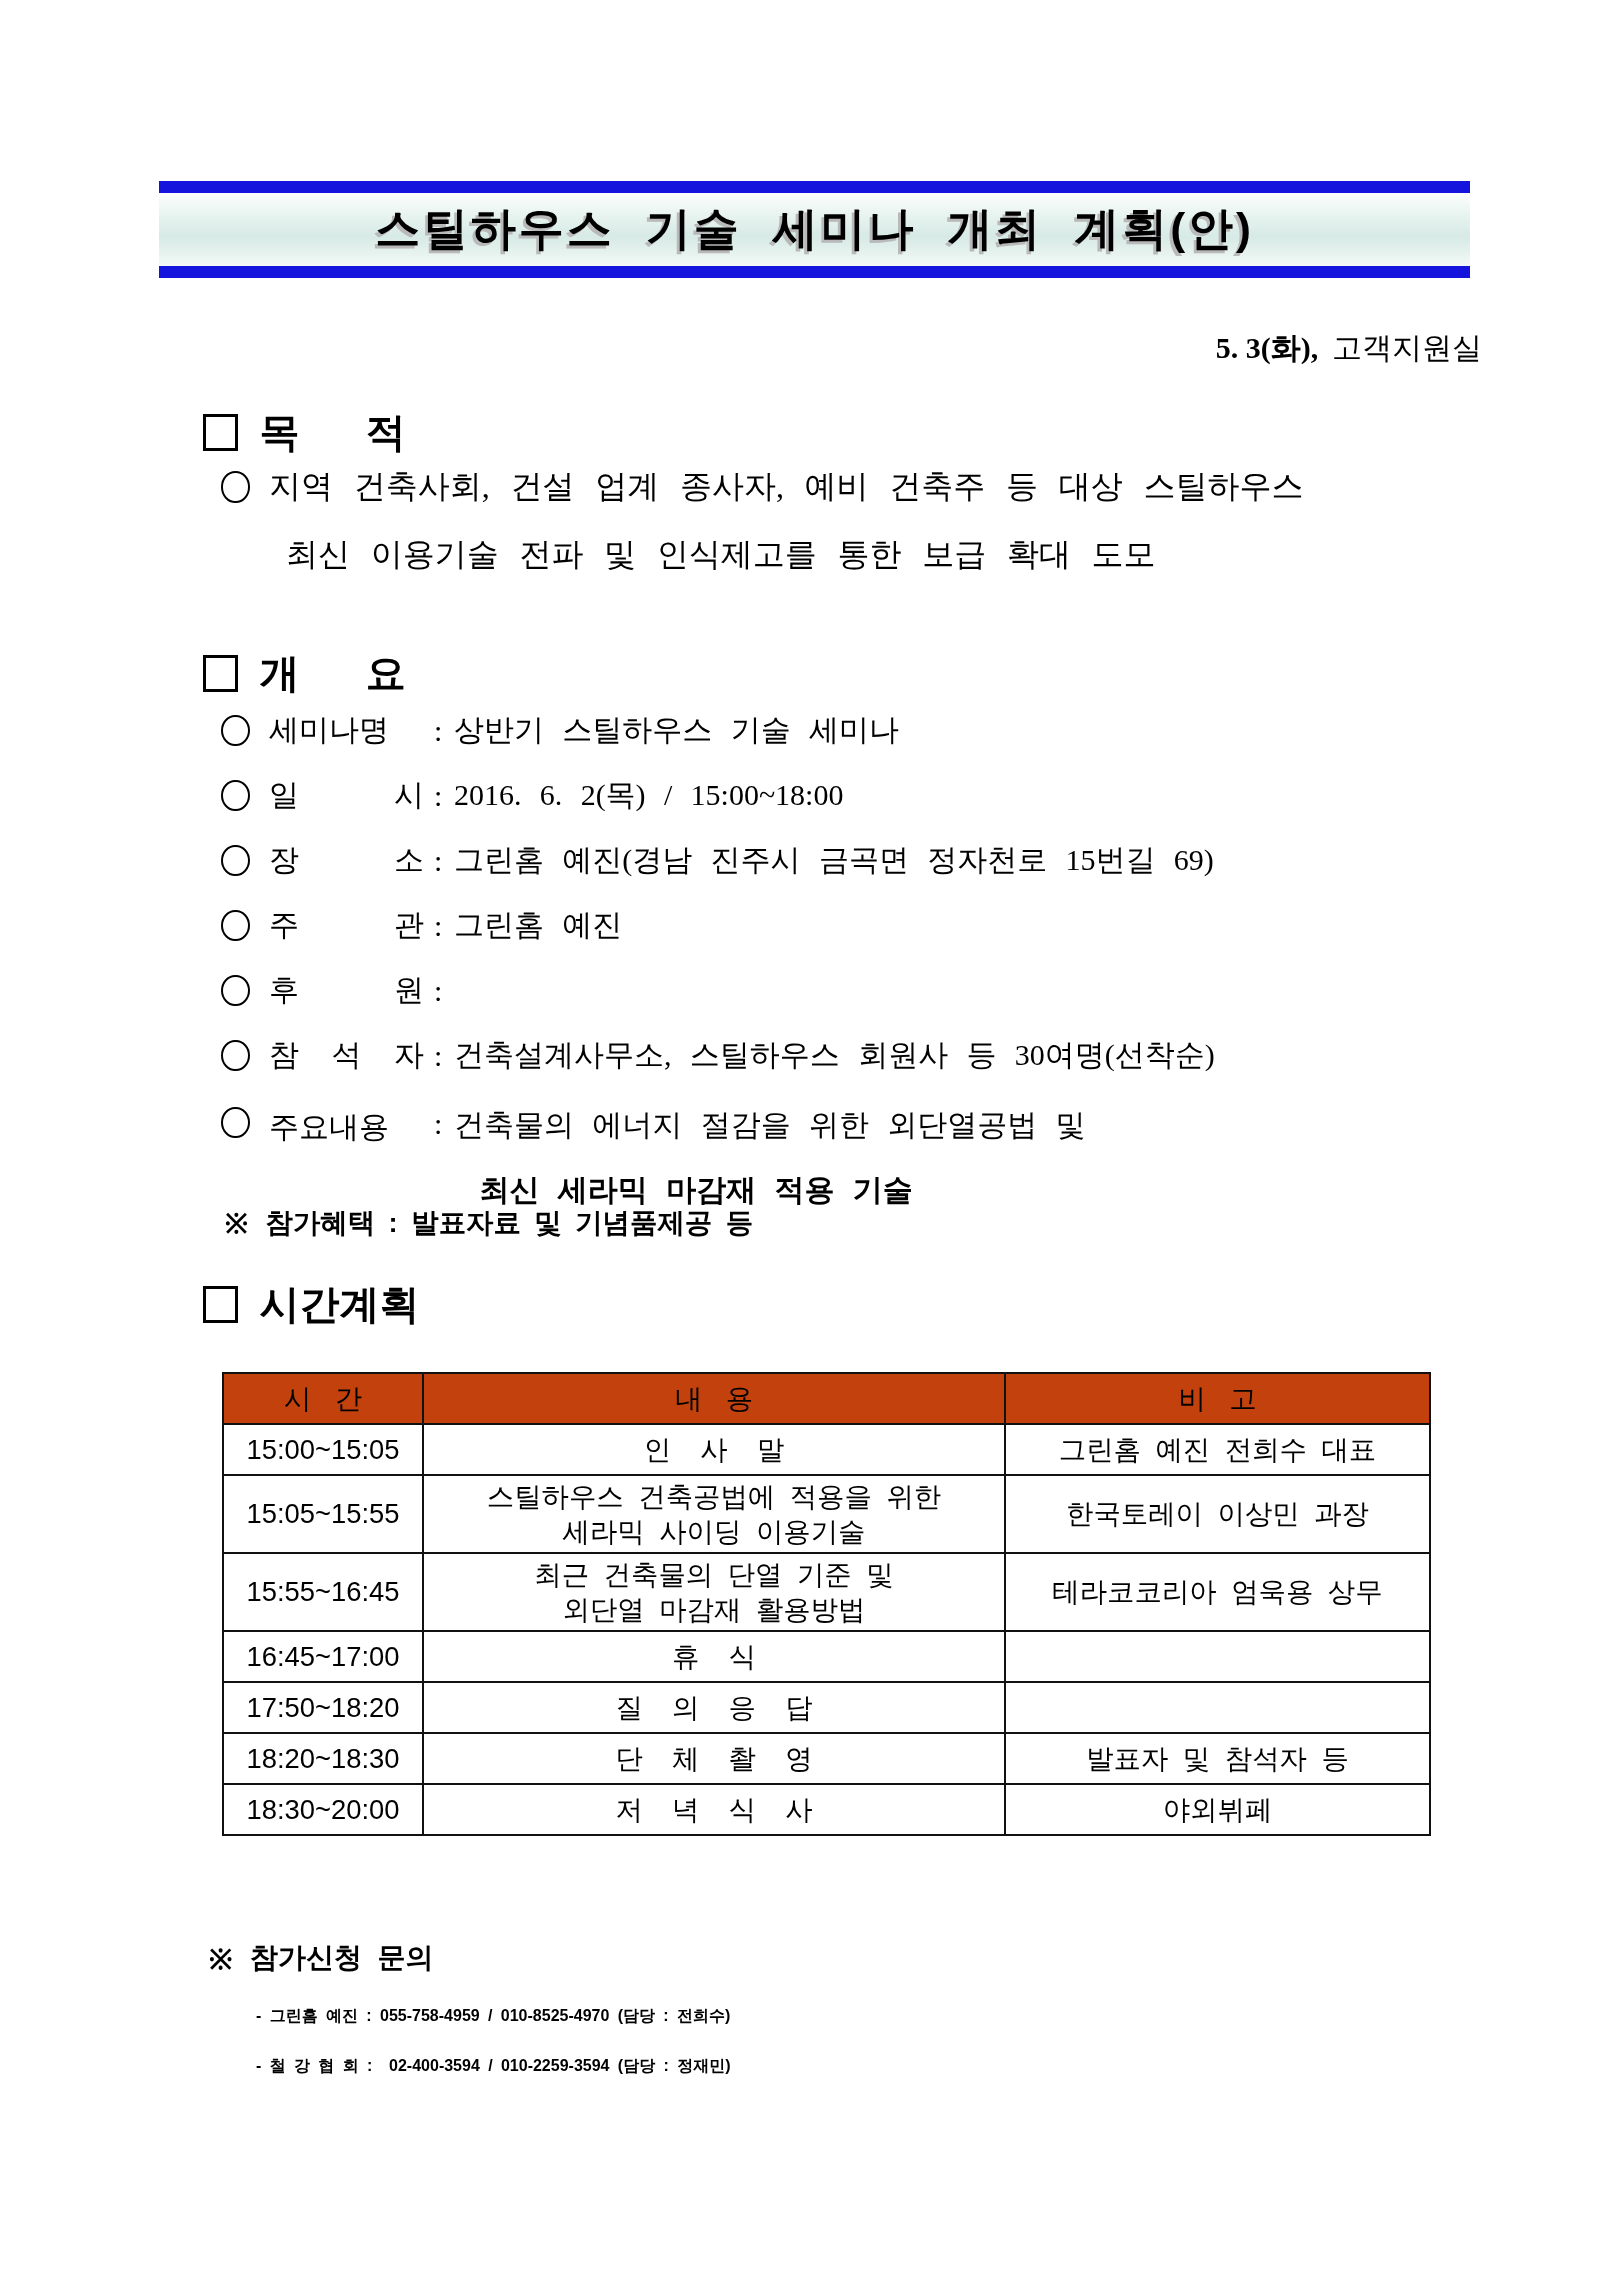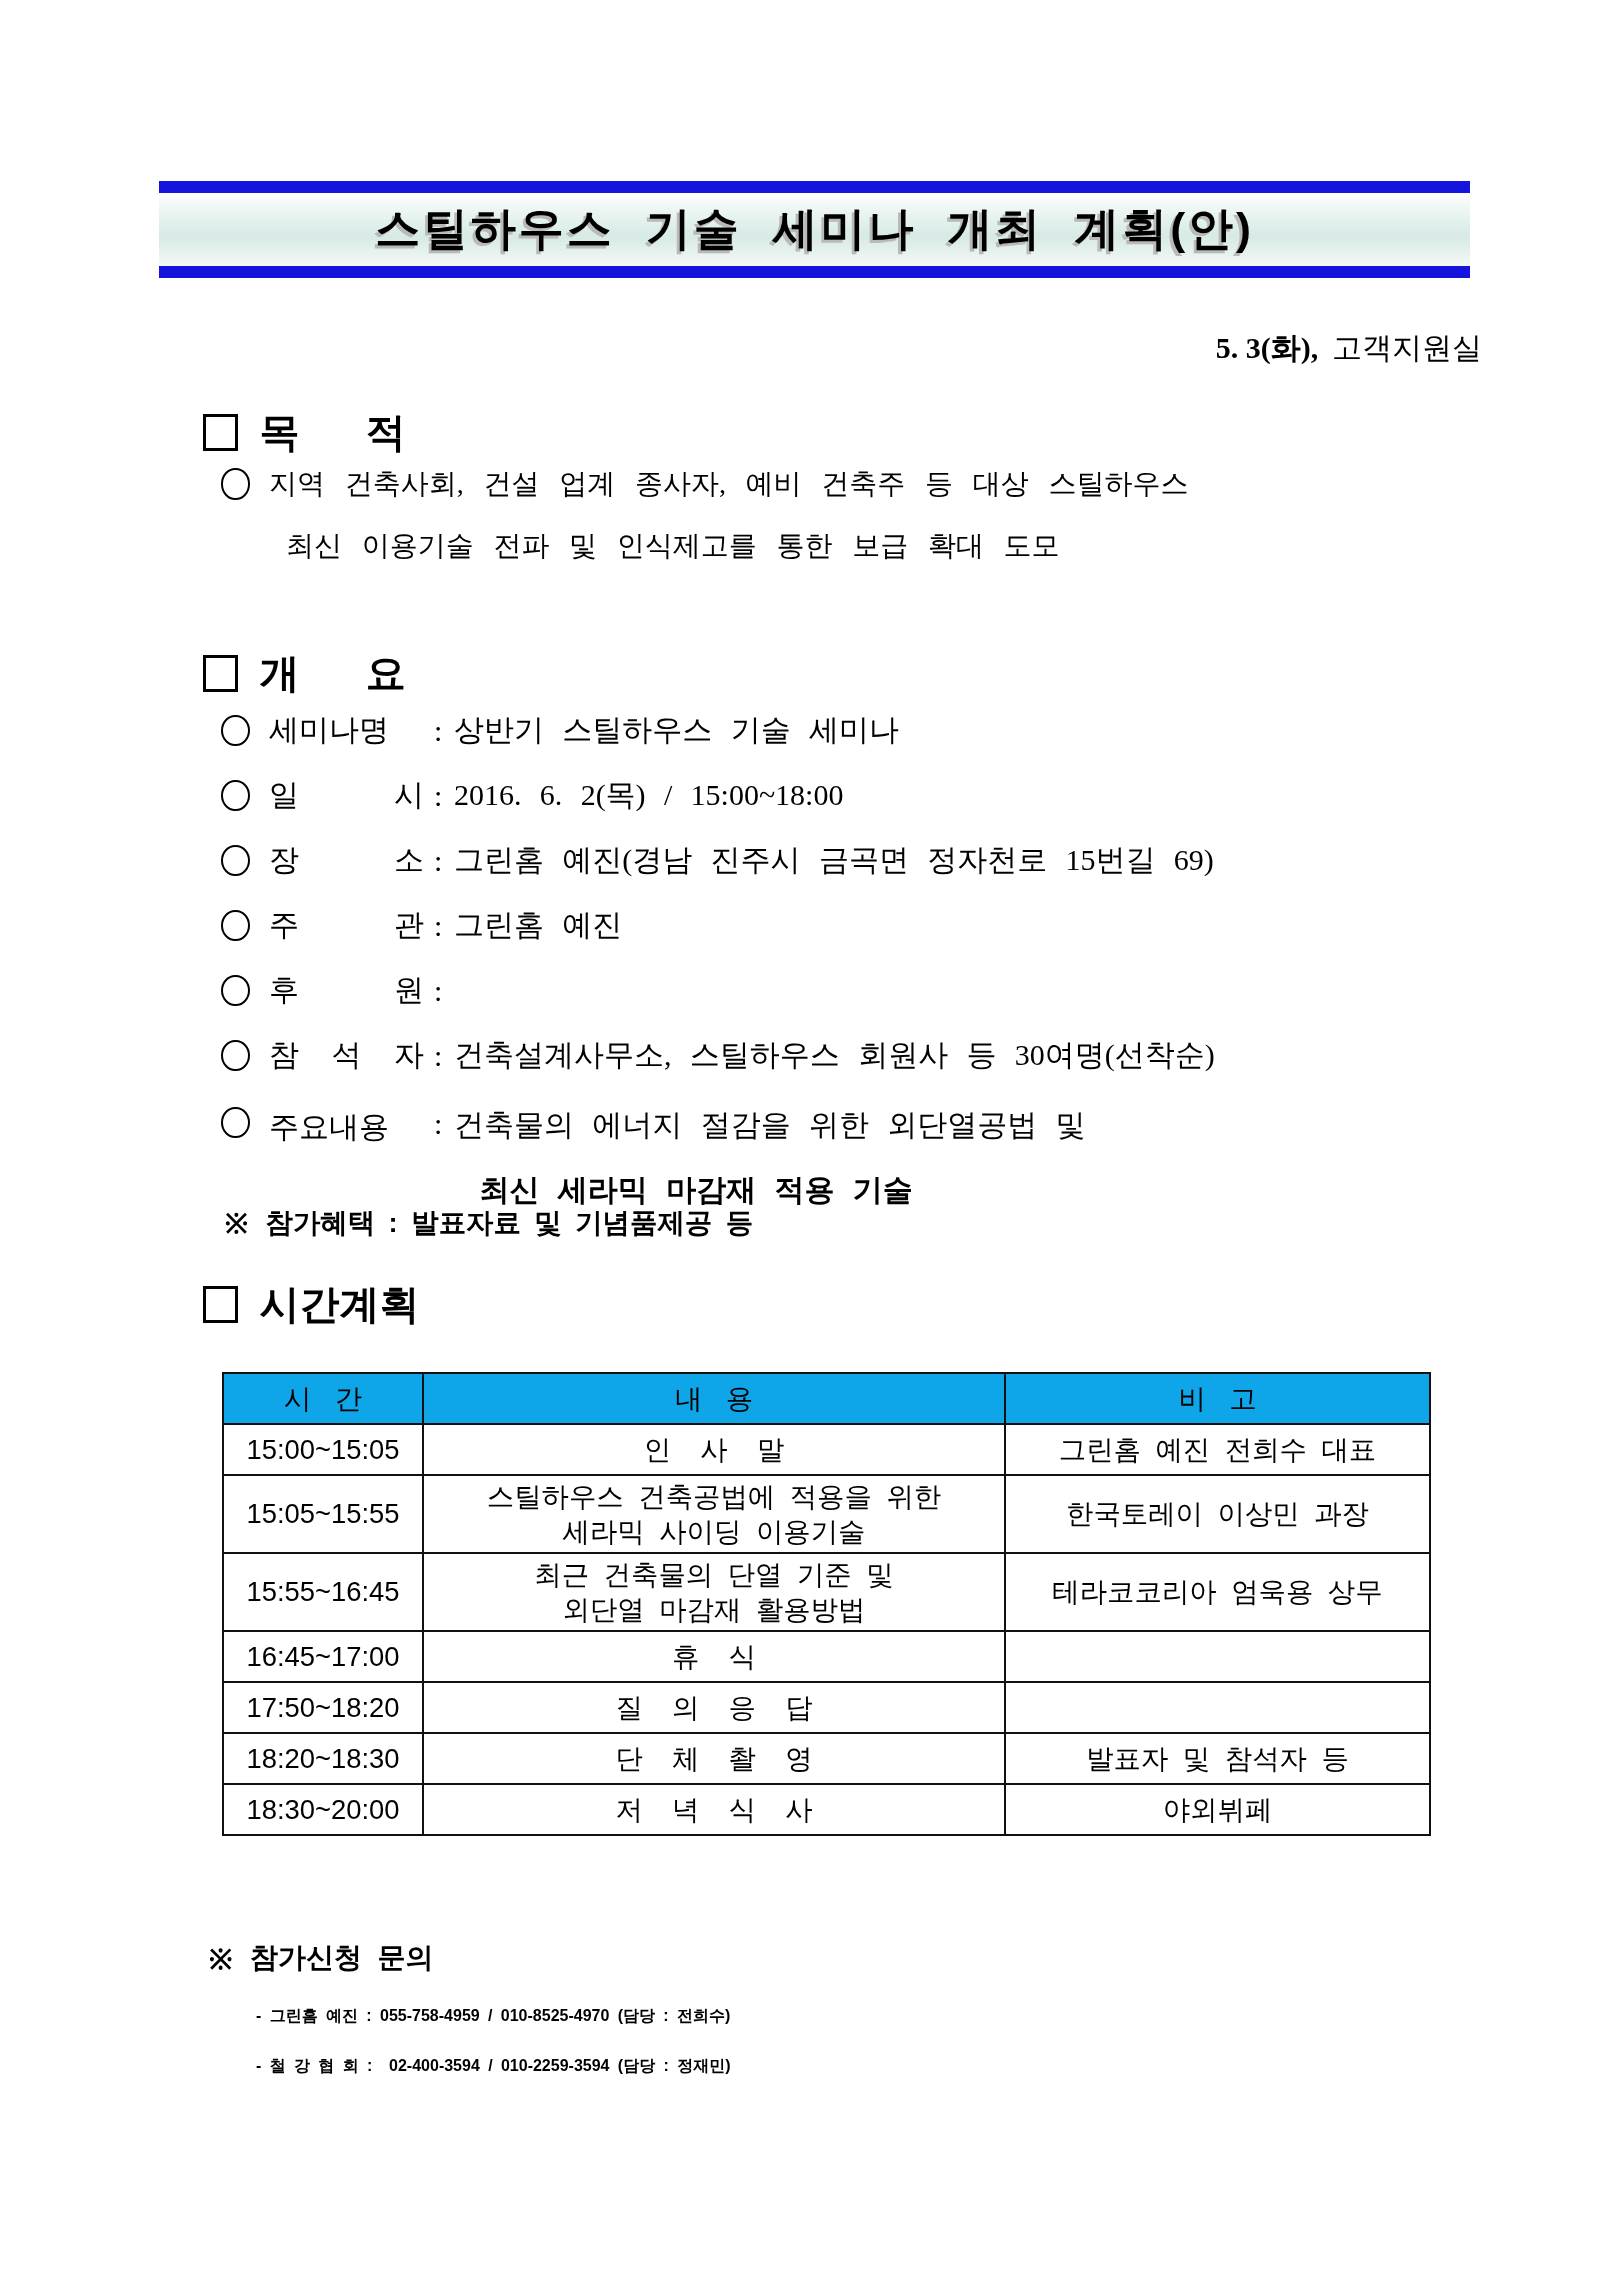--- a/index.html
+++ b/index.html
@@ -42,21 +42,21 @@
     font-size:40px; font-weight:bold;
     display:flex; align-items:center;
   }
   .square-bullet {
     display:inline-block; width:29px; height:31px;
     border:3.9px solid #000; margin-right:21.6px; flex:0 0 auto;
   }
   .sec-heading .sec-title { word-spacing:55px; white-space:pre; }
 
   
-  .purpose-body { position:absolute; left:221px; top:465px; width:1264px; font-size:28px; }
+  .purpose-body { position:absolute; left:221px; top:465px; width:1264px; font-size:32px; }
   .purpose-line1 { display:flex; align-items:center; word-spacing:12.7px; }
   .purpose-line2 { margin-left:65px; margin-top:23.5px; word-spacing:12.7px; }
 
   .circle-bullet {
     display:inline-block; width:24.5px; height:27.4px;
     border:2.9px solid #000; border-radius:50%;
     margin-right:19.6px; flex:0 0 auto;
   }
 
   
@@ -93,21 +93,21 @@
     border:2.9px solid #111;
   }
   .schedule-table col.c-time { width:200px; }
   .schedule-table col.c-content { width:582px; }
   .schedule-table col.c-note { width:425px; }
   .schedule-table th, .schedule-table td {
     border:2px solid #111; text-align:center; vertical-align:middle;
     padding:0; overflow:hidden;
   }
   .schedule-table th {
-    background:#0ea5e9; font-weight:normal; word-spacing:15.7px;
+    background:#c2410c; font-weight:normal; word-spacing:15.7px;
     height:49px;
   }
   .schedule-table tr.r-single td { height:49px; }
   .schedule-table tr.r-double td { height:76px; }
   .t-time { letter-spacing:0px; }
   .t-content div { line-height:35px; word-spacing:6.9px; }
   .t-content .wide { word-spacing:21.6px; }
   .t-note { word-spacing:6.9px; }
 
   

